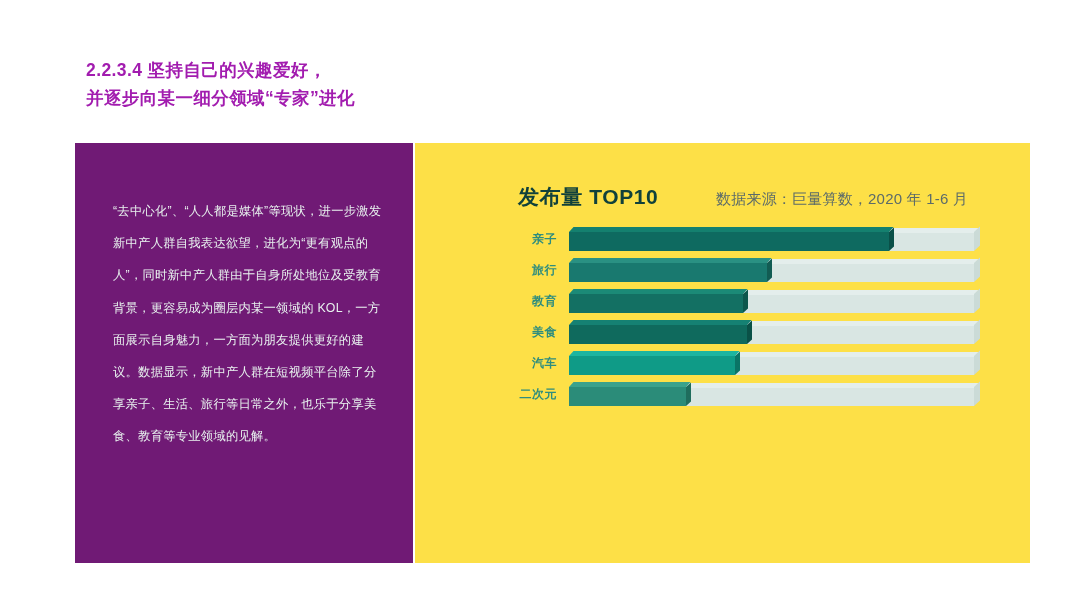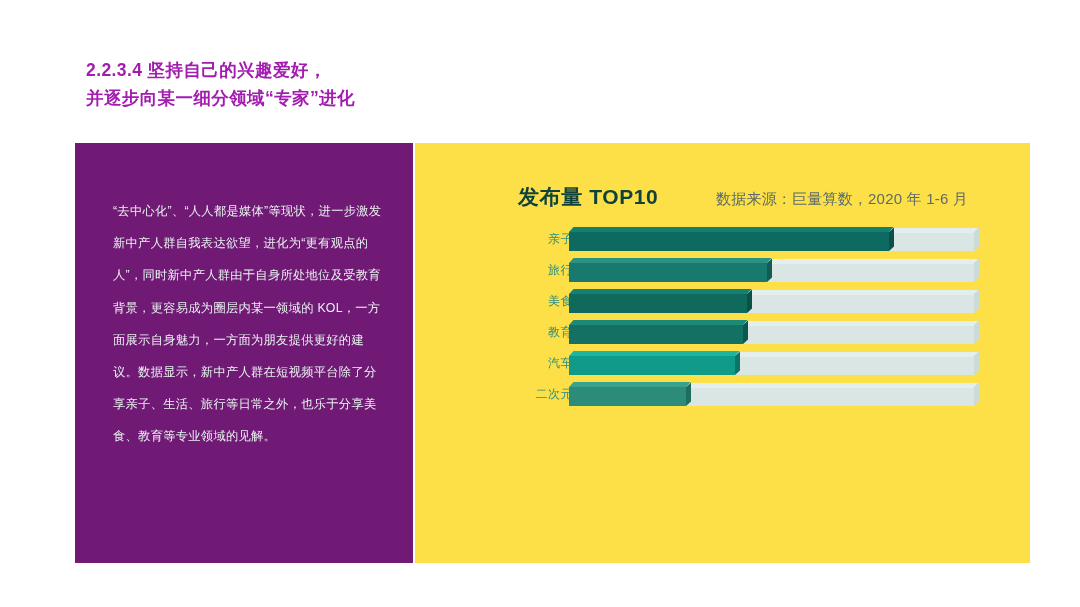--- a/index.html
+++ b/index.html
@@ -51,24 +51,24 @@
   }
 
   
   .bars{
     position:absolute;left:80px;top:85px;right:0;bottom:0;
   }
   .row{
     position:relative;height:31px;
   }
   .row-label{
-    position:absolute;left:16px;top:0;width:62px;
+    position:absolute;left:0;top:0;width:62px;
     height:22px;line-height:22px;
     text-align:right;
-    font-size:12px;font-weight:400;
+    font-size:12px;font-weight:700;
     color:#2f8d7e;letter-spacing:.5px;
   }
   .track-wrap{
     position:absolute;left:74px;top:0;width:405px;height:26px;
   }
   
   .track{
     position:absolute;left:0;top:4px;
     width:100%;height:19px;
     background:#d9e6e3;
@@ -144,39 +144,39 @@
             <div class="track-top"></div>
             <div class="track-side" style="left: 100%;"></div>
             <div class="bar" style="width: 49%; --c-front: #19796f; --c-top: #2a9183; --c-side: #125c53;">
               <div class="bar-front"></div>
               <div class="bar-top"></div>
               <div class="bar-side"></div>
             </div>
           </div>
         </div>
         <div class="row">
+          <div class="row-label">教育</div>
+          <div class="track-wrap">
+            <div class="track" style="background: rgb(217, 230, 227);"></div>
+            <div class="track-top"></div>
+            <div class="track-side" style="left: 100%;"></div>
+            <div class="bar" style="width: 43%; --c-front: #137063; --c-top: #1b8a77; --c-side: #0d574c;">
+              <div class="bar-front"></div>
+              <div class="bar-top"></div>
+              <div class="bar-side"></div>
+            </div>
+          </div>
+        </div>
+        <div class="row">
           <div class="row-label">美食</div>
           <div class="track-wrap">
             <div class="track" style="background: rgb(217, 230, 227);"></div>
             <div class="track-top"></div>
             <div class="track-side" style="left: 100%;"></div>
             <div class="bar" style="width: 44%; --c-front: #0f6a5d; --c-top: #158173; --c-side: #0a5147;">
-              <div class="bar-front"></div>
-              <div class="bar-top"></div>
-              <div class="bar-side"></div>
-            </div>
-          </div>
-        </div>
-        <div class="row">
-          <div class="row-label">教育</div>
-          <div class="track-wrap">
-            <div class="track" style="background: rgb(217, 230, 227);"></div>
-            <div class="track-top"></div>
-            <div class="track-side" style="left: 100%;"></div>
-            <div class="bar" style="width: 43%; --c-front: #137063; --c-top: #1b8a77; --c-side: #0d574c;">
               <div class="bar-front"></div>
               <div class="bar-top"></div>
               <div class="bar-side"></div>
             </div>
           </div>
         </div>
         <div class="row">
           <div class="row-label">汽车</div>
           <div class="track-wrap">
             <div class="track" style="background: rgb(217, 230, 227);"></div>

